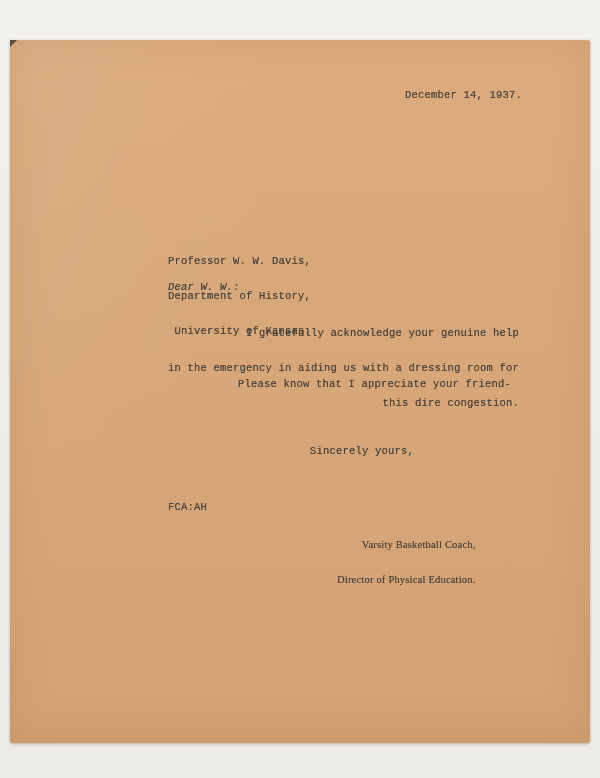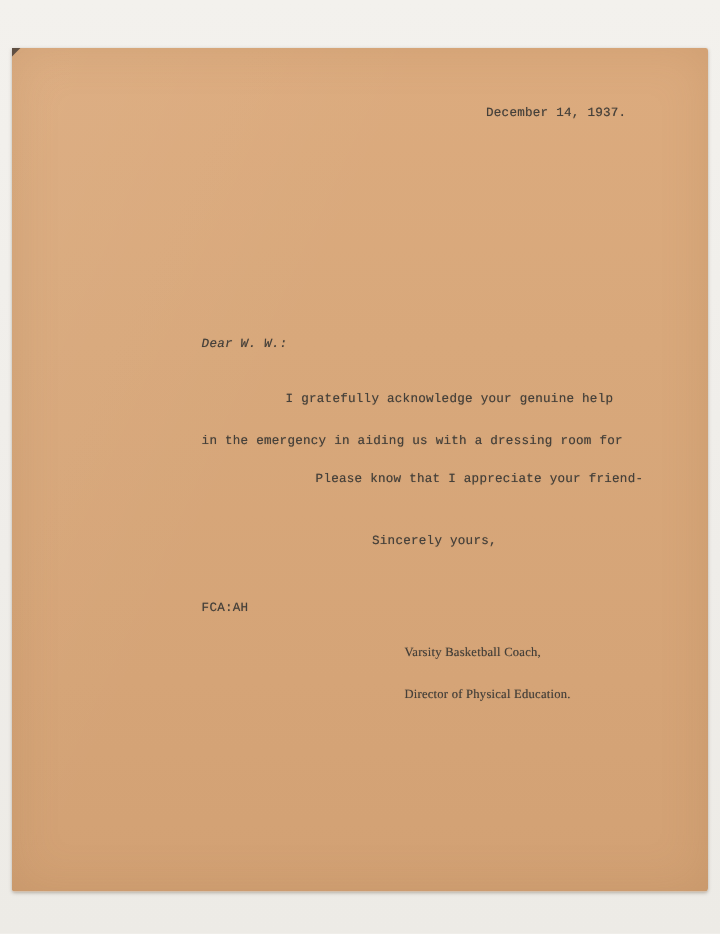--- a/index.html
+++ b/index.html
@@ -9,20 +9,21 @@
     height: 778px;
     background: #f1efeb;
     font-family: "Liberation Mono", "DejaVu Sans Mono", monospace;
     overflow: hidden;
   }
   .scan-bg {
     position: relative;
     width: 600px;
     height: 778px;
     background: linear-gradient(180deg, #f3f1ed 0%, #efede9 60%, #edebe6 100%);
+    text-align: right;
   }
   .paper {
     position: absolute;
     left: 10px;
     top: 40px;
     width: 580px;
     height: 703px;
     background:
       linear-gradient(115deg, rgba(255,255,255,0.05) 0%, rgba(0,0,0,0) 40%),
       linear-gradient(180deg, #dcab7e 0%, #d8a87b 35%, #d5a477 75%, #d2a174 100%);
@@ -45,42 +46,48 @@
     font-size: 10.5px;
     line-height: 11.6px;
     letter-spacing: 0.2px;
     white-space: pre;
     text-shadow: 0 0 0.6px rgba(60,55,48,0.55);
   }
   .date-line       { left: 395px; top: 50px;  }
   .recipient-block { left: 158px; top: 193px; }
   .salutation-line { left: 158px; top: 242px; font-style: italic; }
   .para-1          { left: 158px; top: 265px; }
-  .para-2          { left: 158px; top: 332px; margin-left: 25px; }
+  .para-2          { left: 158px; top: 316px; }
   .indent          { padding-left: 70px; }
   .closing-line    { left: 300px; top: 406px; }
   .signature-block { left: 327px; top: 476px; font-family: Liberation Serif, serif; }
   .initials-line   { left: 158px; top: 462px; }
 </style>
 </head>
 <body>
 
 <div class="scan-bg">
   <div class="paper">
 
     <div class="corner-mark"></div>
 
     <div class="ink date-line">December 14, 1937.</div>
 
+    <div class="ink recipient-block">
+      <div>Professor W. W. Davis,</div>
+      <div>Department of History,</div>
+      <div>University of Kansas.</div>
+    </div>
 
     <div class="ink salutation-line">Dear W. W.:</div>
 
     <div class="ink para-1">
       <div class="indent">I gratefully acknowledge your genuine help</div>
       <div>in the emergency in aiding us with a dressing room for</div>
+      <div>this dire congestion.</div>
     </div>
 
     <div class="ink para-2">
       <div class="indent">Please know that I appreciate your friend-</div>
     </div>
 
     <div class="ink closing-line">Sincerely yours,</div>
 
     <div class="ink signature-block">
       <div>Varsity Basketball Coach,</div>

